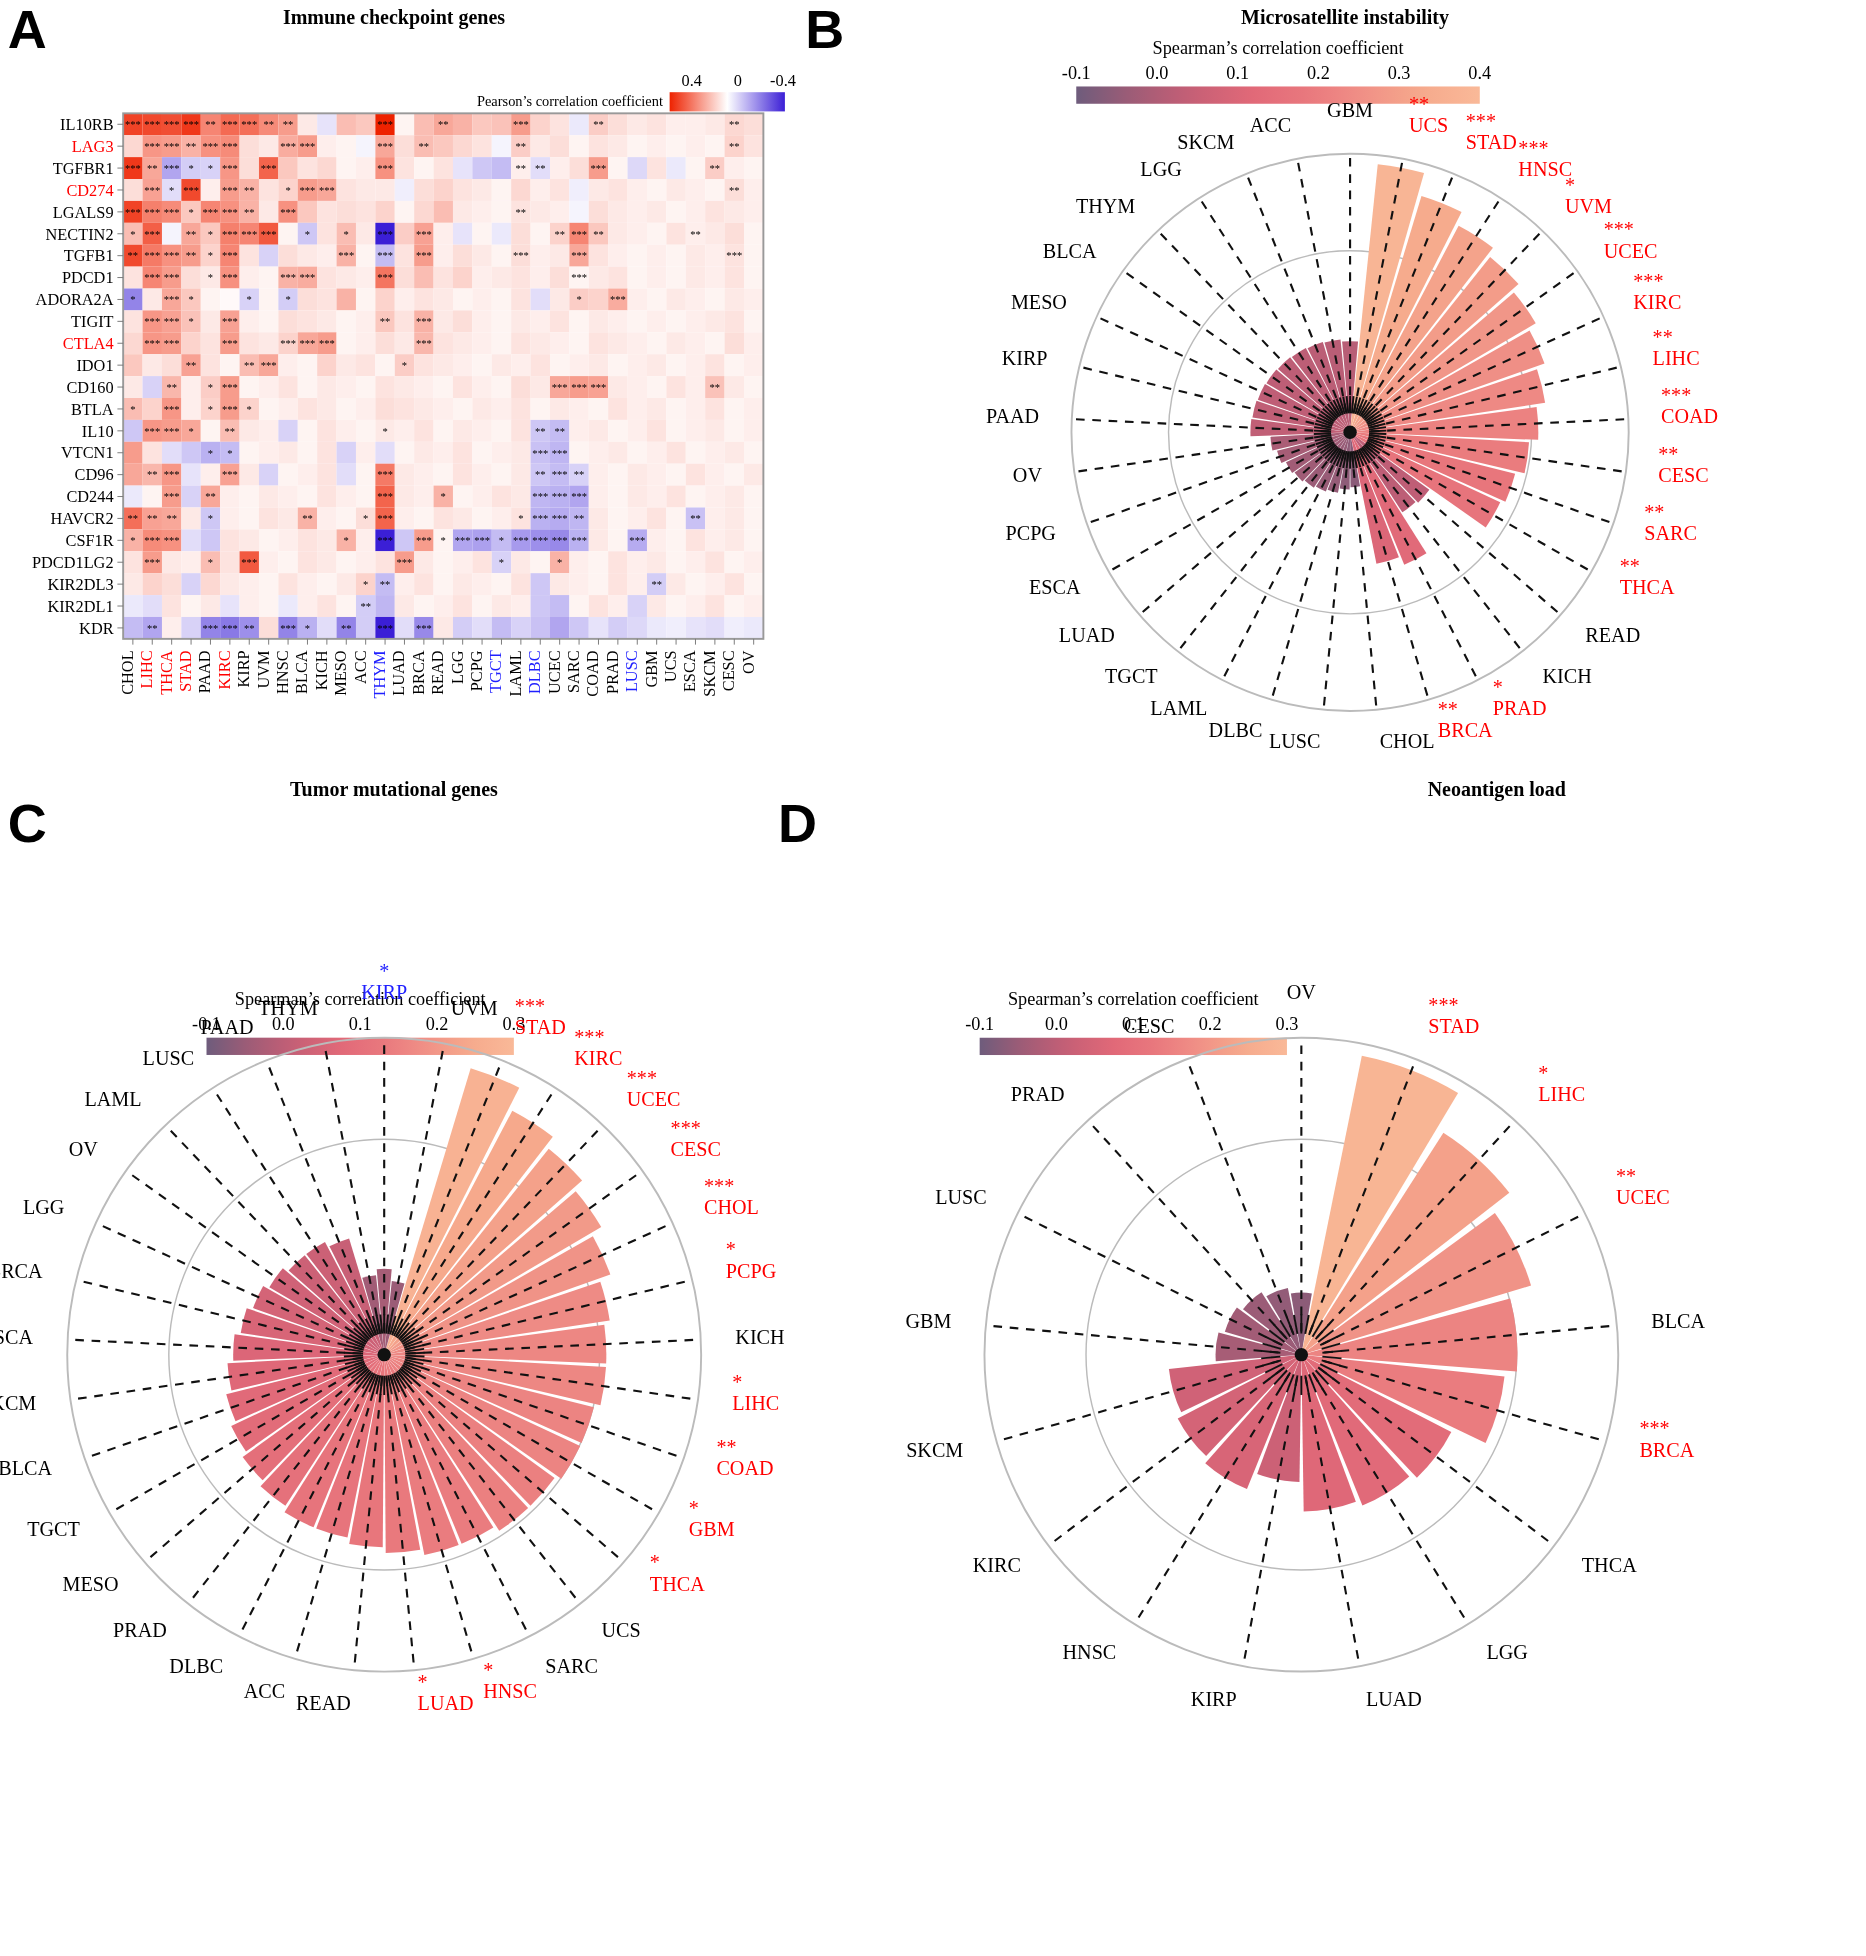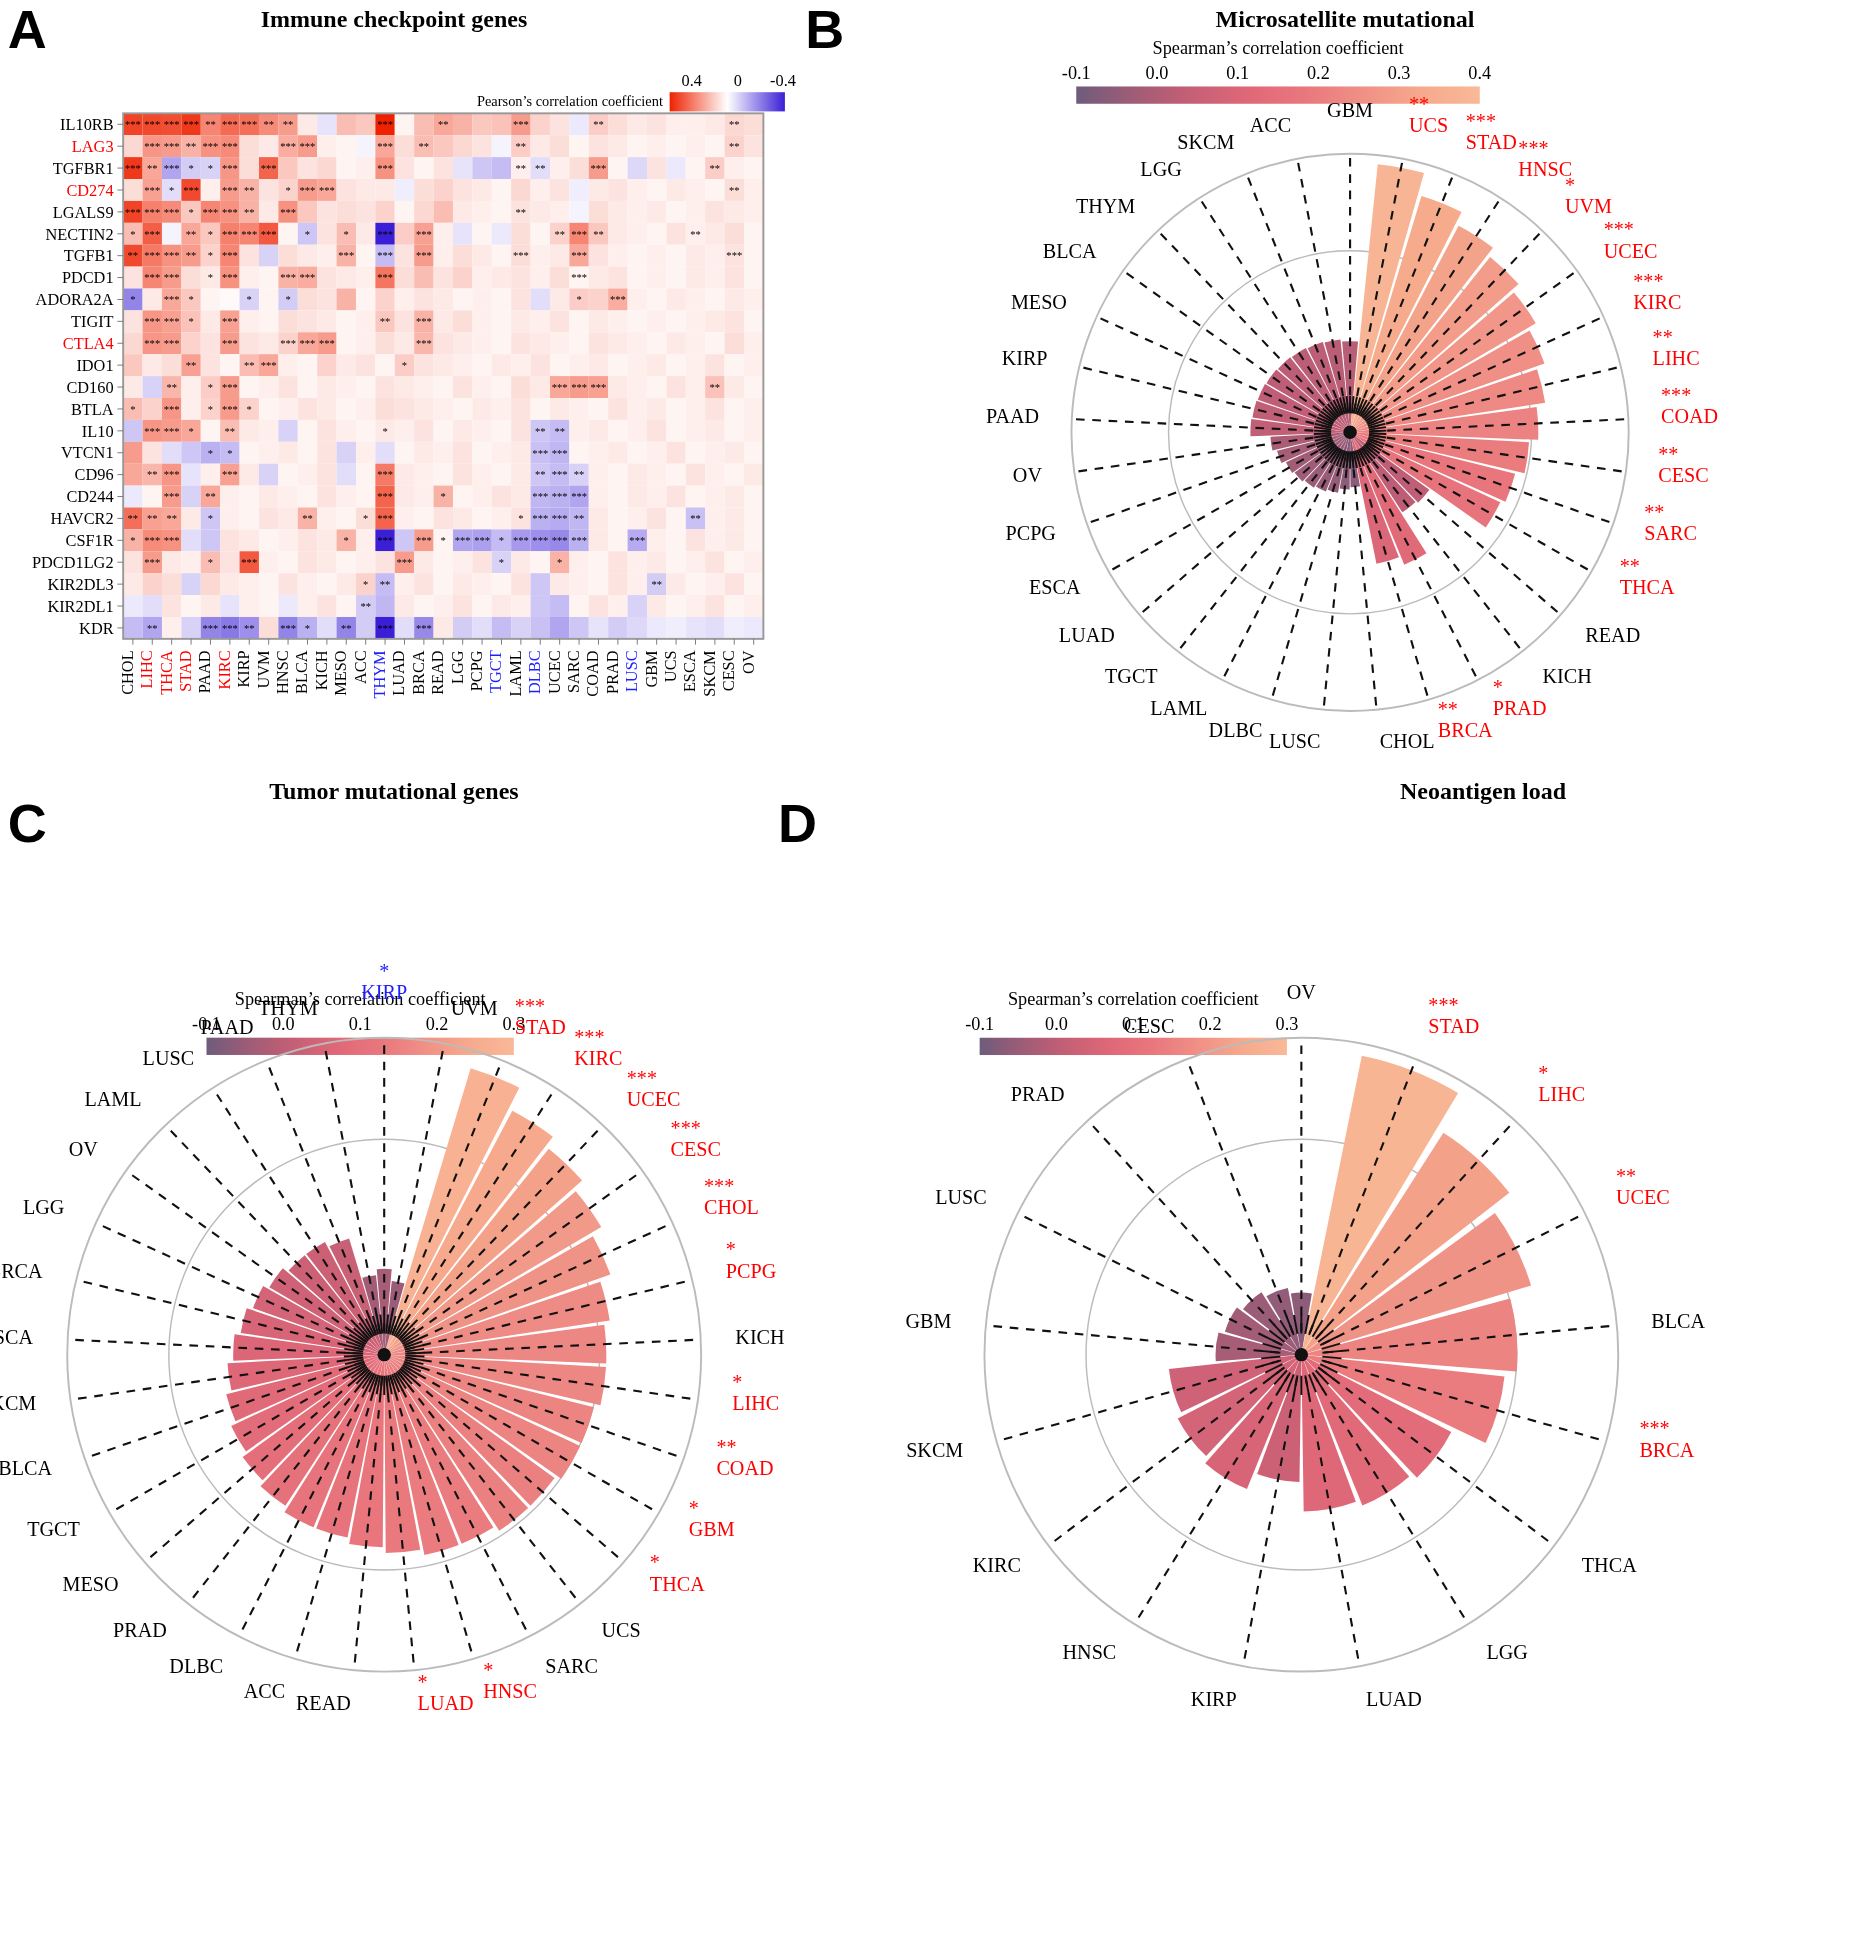--- a/index.html
+++ b/index.html
@@ -1,19 +1,19 @@
 <!DOCTYPE html>
 <html><head>
 <meta charset="utf-8">
 <style>
   html,body{margin:0;padding:0;background:#fff;}
   body{width:1867px;height:1957px;position:relative;font-family:"Liberation Serif",serif;color:#000;}
   .panel{position:absolute;}
   .plabel{font-family:"Liberation Sans",sans-serif;font-weight:bold;font-size:54px;line-height:1;}
-  .ptitle{font-family:"Liberation Serif",serif;font-weight:bold;font-size:24px;text-align:center;}
+  .ptitle{font-family:"Liberation Serif",serif;font-weight:bold;font-size:20px;text-align:center;}
   svg{display:block;overflow:visible;}
   text{font-family:"Liberation Serif",serif;}
 </style>
 </head>
 <body>
 
 <div class="panel" style="left:0;top:0;width:788px;height:941px;">
   <div class="plabel" style="position:absolute;left:7.7px;top:1.9px;">A</div>
   <div class="ptitle" style="position:absolute;left:144px;top:5.8px;width:500px;">Immune checkpoint genes</div>
   <svg id="svgA" width="788" height="922" viewBox="0 0 820 960">
@@ -1153,21 +1153,21 @@
       <text x="744.1" y="677.2" font-size="17" fill="#000" text-anchor="end" transform="rotate(-90 744.1 677.2)">SKCM</text>
       <line x1="764.3" x2="764.3" y1="665.2" y2="671.2" stroke="#777"></line>
       <text x="764.3" y="677.2" font-size="17" fill="#000" text-anchor="end" transform="rotate(-90 764.3 677.2)">CESC</text>
       <line x1="784.5" x2="784.5" y1="665.2" y2="671.2" stroke="#777"></line>
       <text x="784.5" y="677.2" font-size="17" fill="#000" text-anchor="end" transform="rotate(-90 784.5 677.2)">OV</text>
     </svg>
 </div>
 
 <div class="panel" style="left:788px;top:0;width:1079px;height:759px;">
   <div class="plabel" style="position:absolute;left:17.3px;top:1.9px;">B</div>
-  <div class="ptitle" style="position:absolute;left:317px;top:5.8px;width:480px;">Microsatellite mutational</div>
+  <div class="ptitle" style="position:absolute;left:317px;top:5.8px;width:480px;">Microsatellite instability</div>
   <svg id="svgB" width="1079" height="759" viewBox="0 0 1123 790">
       <defs>
         <linearGradient id="svgBgrad" x1="0" x2="1">
           <stop offset="0%" stop-color="rgb(110,92,124)"></stop>
           <stop offset="6.25%" stop-color="rgb(132,92,121)"></stop>
           <stop offset="12.5%" stop-color="rgb(154,92,119)"></stop>
           <stop offset="18.75%" stop-color="rgb(172,93,118)"></stop>
           <stop offset="25%" stop-color="rgb(189,94,118)"></stop>
           <stop offset="31.25%" stop-color="rgb(203,97,118)"></stop>
           <stop offset="37.5%" stop-color="rgb(214,101,119)"></stop>

